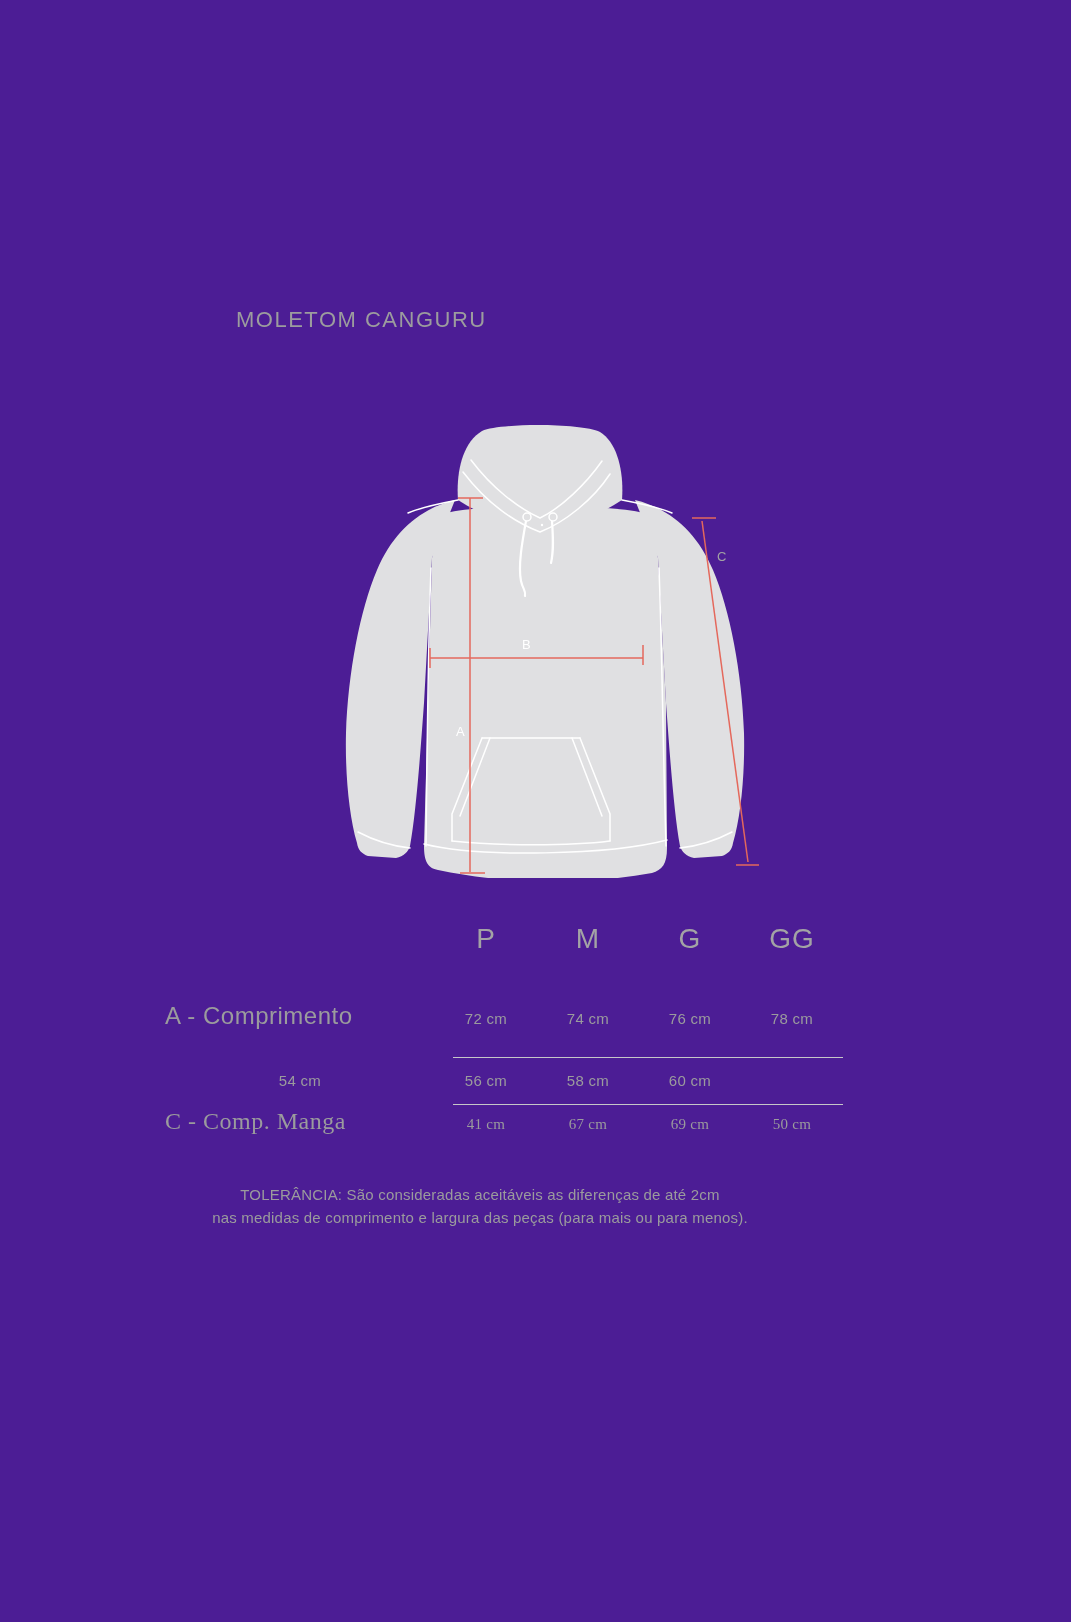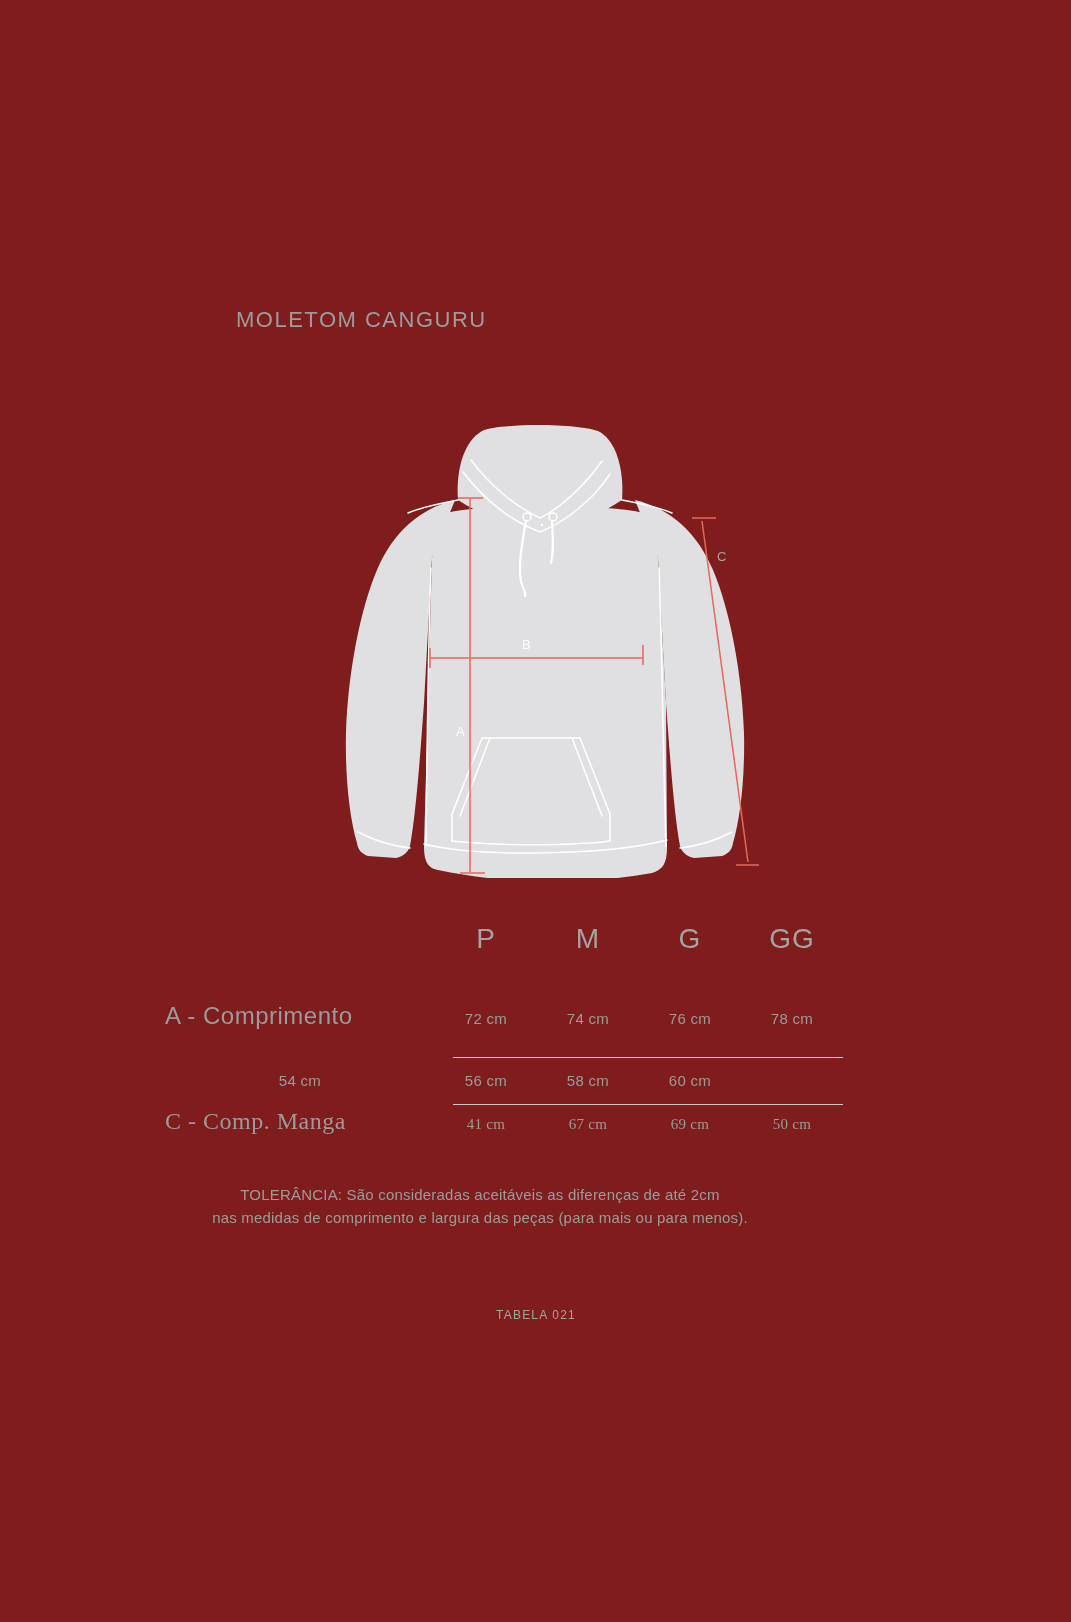--- a/index.html
+++ b/index.html
@@ -1,19 +1,19 @@
 <!DOCTYPE html>
 <html><head>
 <meta charset="utf-8">
 <style>
   * { margin:0; padding:0; box-sizing:border-box; }
   html,body { background:#ffffff; }
   body { font-family:"Liberation Sans", sans-serif; color:#9b9b9d; }
   .canvas {
-    position:relative; width:1071px; height:1622px; background:#7f1d1d;
+    position:relative; width:1071px; height:1622px; background:#4c1d95;
     overflow:hidden; margin:0 auto;
   }
   .page-title {
     position:absolute; left:236px; top:306px;
     font-size:22px; font-weight:300; letter-spacing:1.5px;
     color:#9c9c9e; line-height:28px; white-space:nowrap;
   }
   .figure { position:absolute; left:330px; top:418px; width:430px; height:460px; }
   .figure svg { display:block; }
 
@@ -161,15 +161,14 @@
       <div class="val">69 cm</div>
       <div class="val">50 cm</div>
     </div>
   </div>
 
   <div class="tolerance">
     <div>TOLERÂNCIA: São consideradas aceitáveis as diferenças de até 2cm</div>
     <div>nas medidas de comprimento e largura das peças (para mais ou para menos).</div>
   </div>
 
-  <div class="footer-note">TABELA 021</div>
 
 </div>
 
 </body></html>

